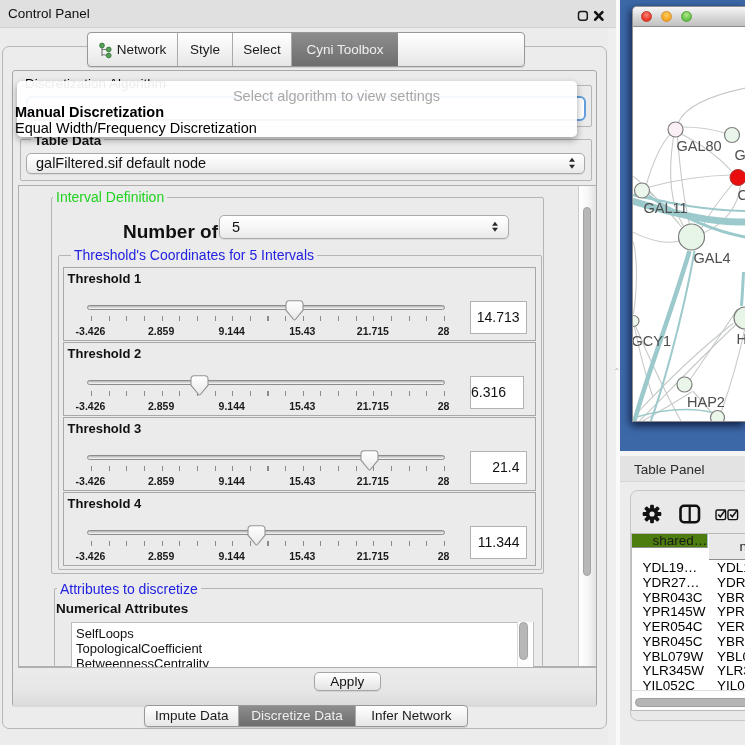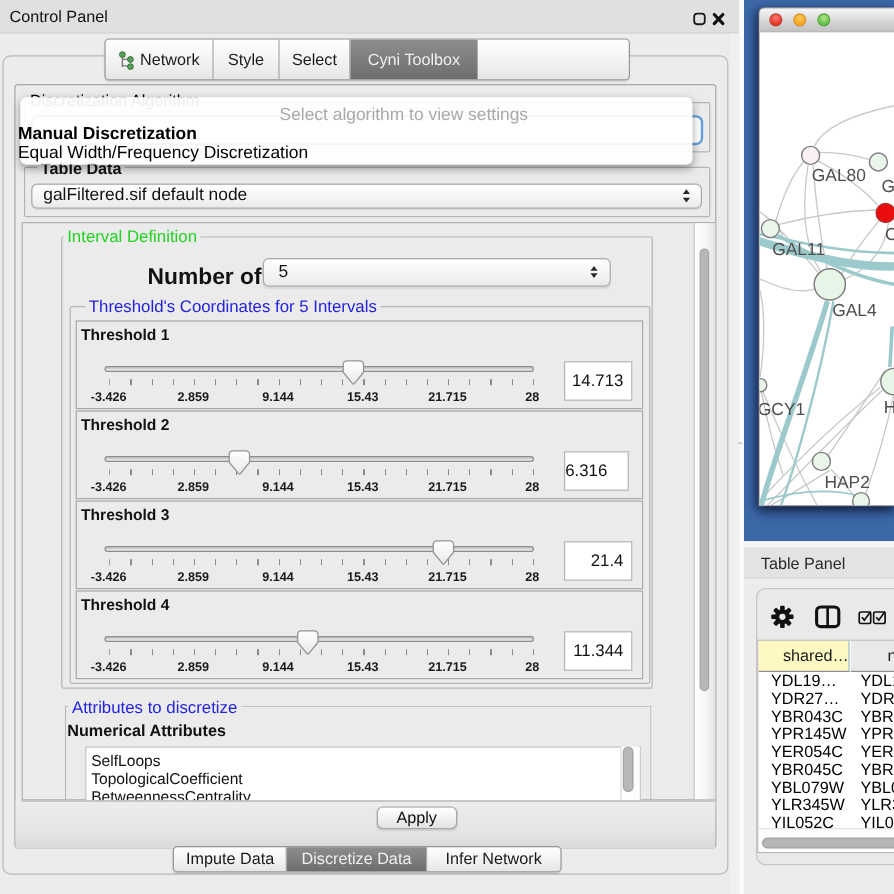--- a/index.html
+++ b/index.html
@@ -263,19 +263,19 @@
   </svg>
 <svg class="abs" style="left:714.5px;top:508px;z-index:3;" width="13" height="13" viewBox="0 0 13 13">
     <rect x="1" y="2" width="9.6" height="9.6" rx="1.5" fill="none" stroke="#111" stroke-width="1.4"></rect>
     <path d="M 3.2 6.4 L 5.3 8.8 L 10.6 1.6" stroke="#111" stroke-width="1.5" fill="none"></path>
   </svg>
 <svg class="abs" style="left:727.3px;top:508px;z-index:3;" width="13" height="13" viewBox="0 0 13 13">
     <rect x="1" y="2" width="9.6" height="9.6" rx="1.5" fill="none" stroke="#111" stroke-width="1.4"></rect>
     <path d="M 3.2 6.4 L 5.3 8.8 L 10.6 1.6" stroke="#111" stroke-width="1.5" fill="none"></path>
   </svg>
 <div class="abs" style="left:630.5px;top:532.5px;width:121px;height:178.5px;border:1px solid #b9b9b9;background:#ffffff;overflow:hidden;z-index:2;">
-    <div style="position:absolute;left:0;top:0;width:76px;height:26px;background:#fef9c3;border-right:1px solid #9dbfcd;border-bottom:1px solid #8d8d8d;display:flex;align-items:center;font-size:13.5px;color:#1a1a1a;padding-left:21px;">shared…</div>
+    <div style="position:absolute;left:0;top:0;width:76px;height:14px;background:#4d7c0f;border-right:1px solid #9dbfcd;border-bottom:1px solid #8d8d8d;display:flex;align-items:center;font-size:13.5px;color:#1a1a1a;padding-left:21px;">shared…</div>
     <div style="position:absolute;left:77px;top:0;width:44px;height:26.5px;background:#e9e9e9;border-bottom:1px solid #8d8d8d;display:flex;align-items:center;font-size:13.5px;color:#1a1a1a;padding-left:31px;">n</div>
     <div style="position:absolute;left:11px;top:27.5px;font-size:13.5px;line-height:14.75px;color:#000;white-space:nowrap;">YDL19…<br>YDR27…<br>YBR043C<br>YPR145W<br>YER054C<br>YBR045C<br>YBL079W<br>YLR345W<br>YIL052C</div>
     <div style="position:absolute;left:85.5px;top:27.5px;font-size:13.5px;line-height:14.75px;color:#000;white-space:nowrap;">YDL19<br>YDR27<br>YBR04<br>YPR14<br>YER05<br>YBR04<br>YBL07<br>YLR34<br>YIL05</div>
     <div style="position:absolute;left:0;top:156.5px;width:121px;height:22px;background:#fdfdfd;border-top:1px solid #e0e0e0;"></div>
     <div style="position:absolute;left:3px;top:164.5px;width:118px;height:8.5px;background:#b5b5b5;border:1px solid #9d9d9d;border-radius:5px;"></div>
   </div>
 
 </body></html>

